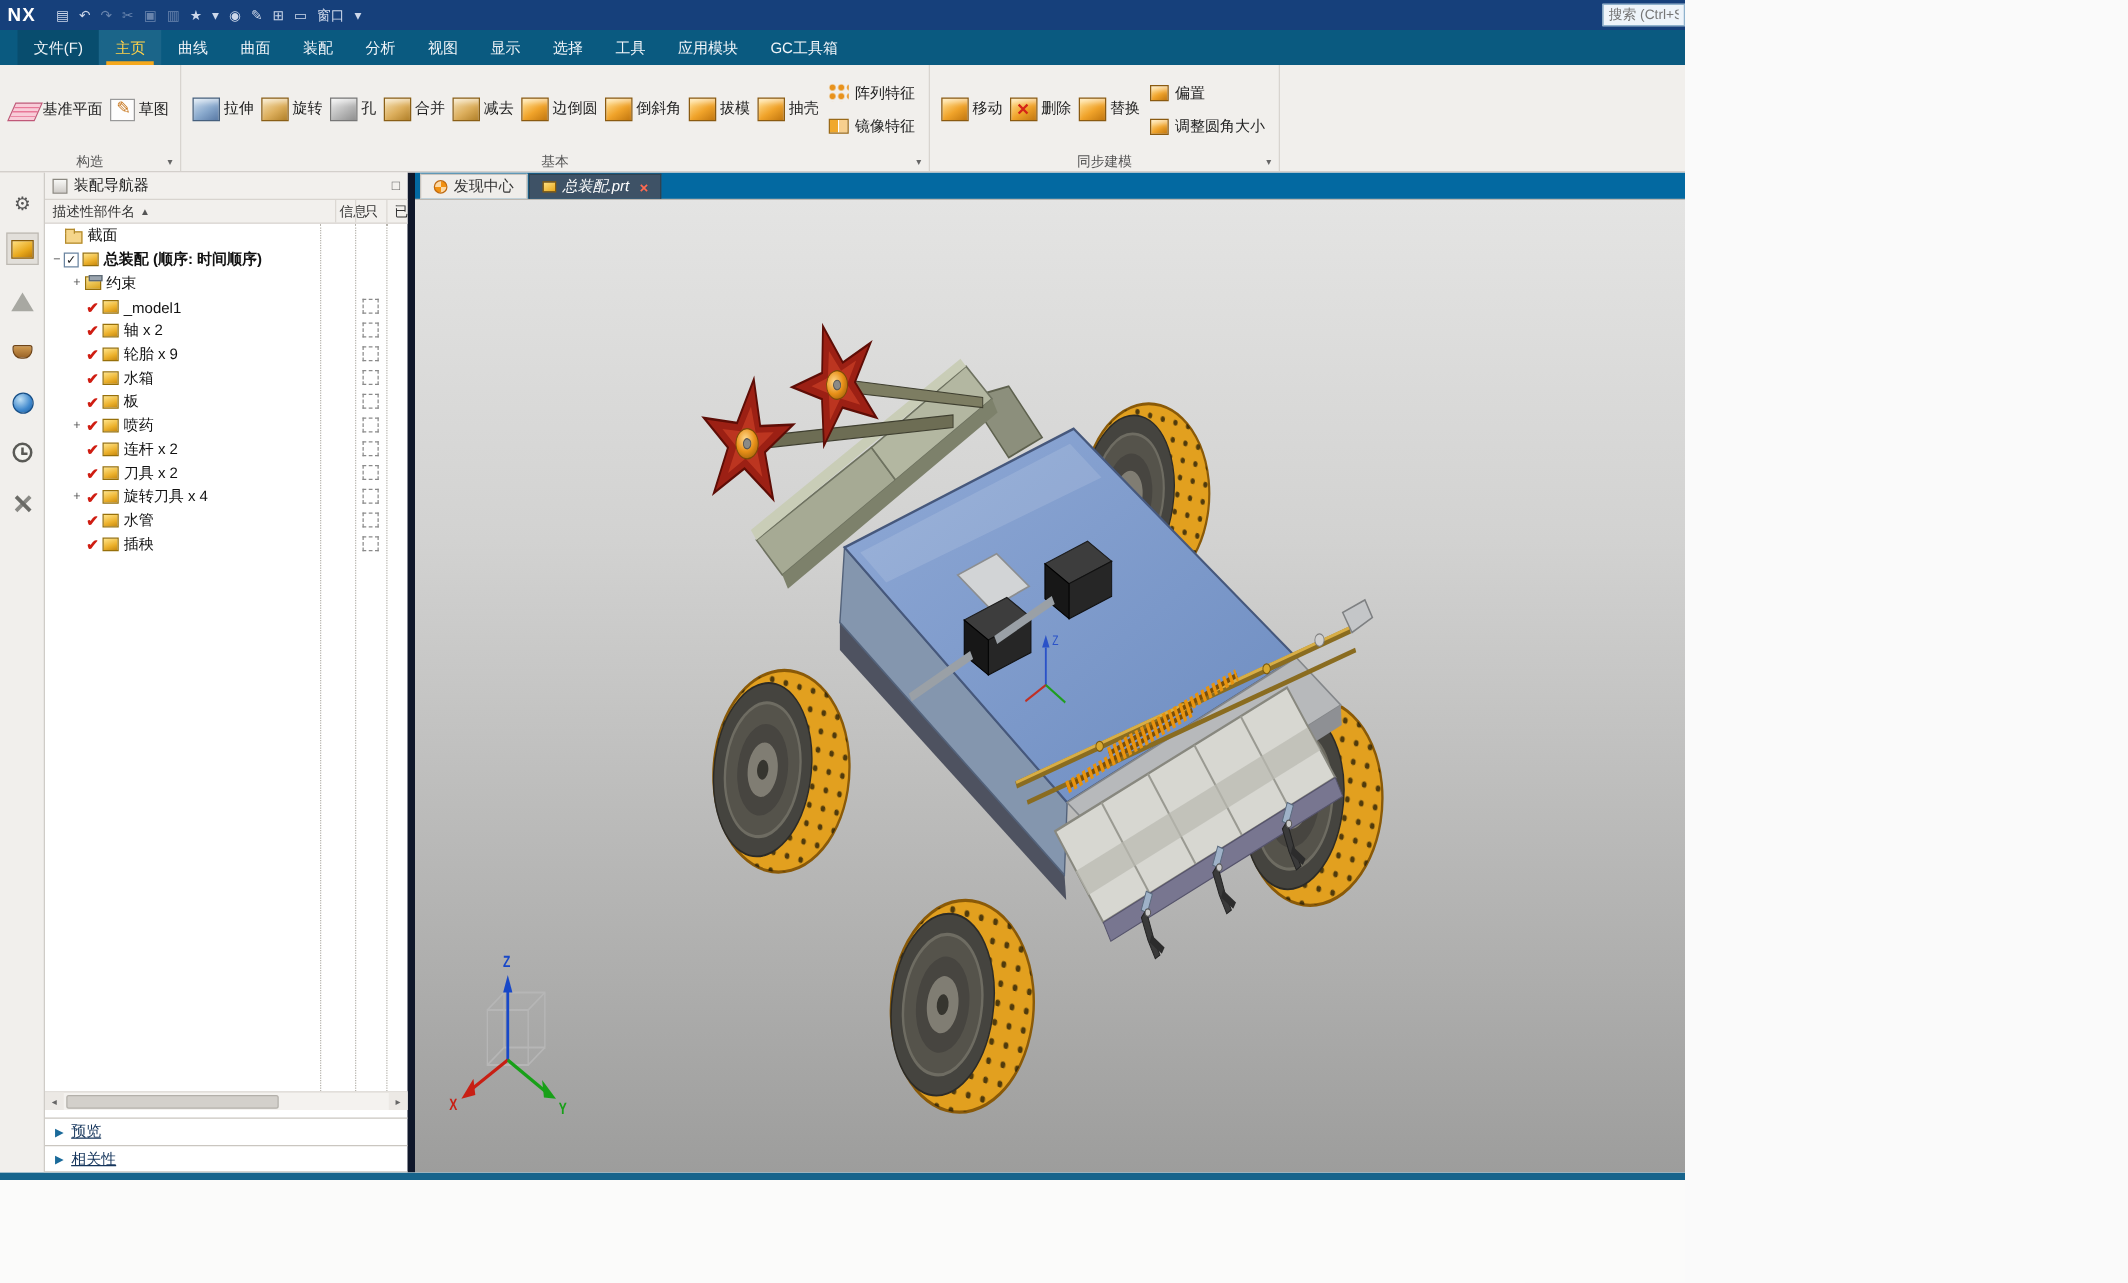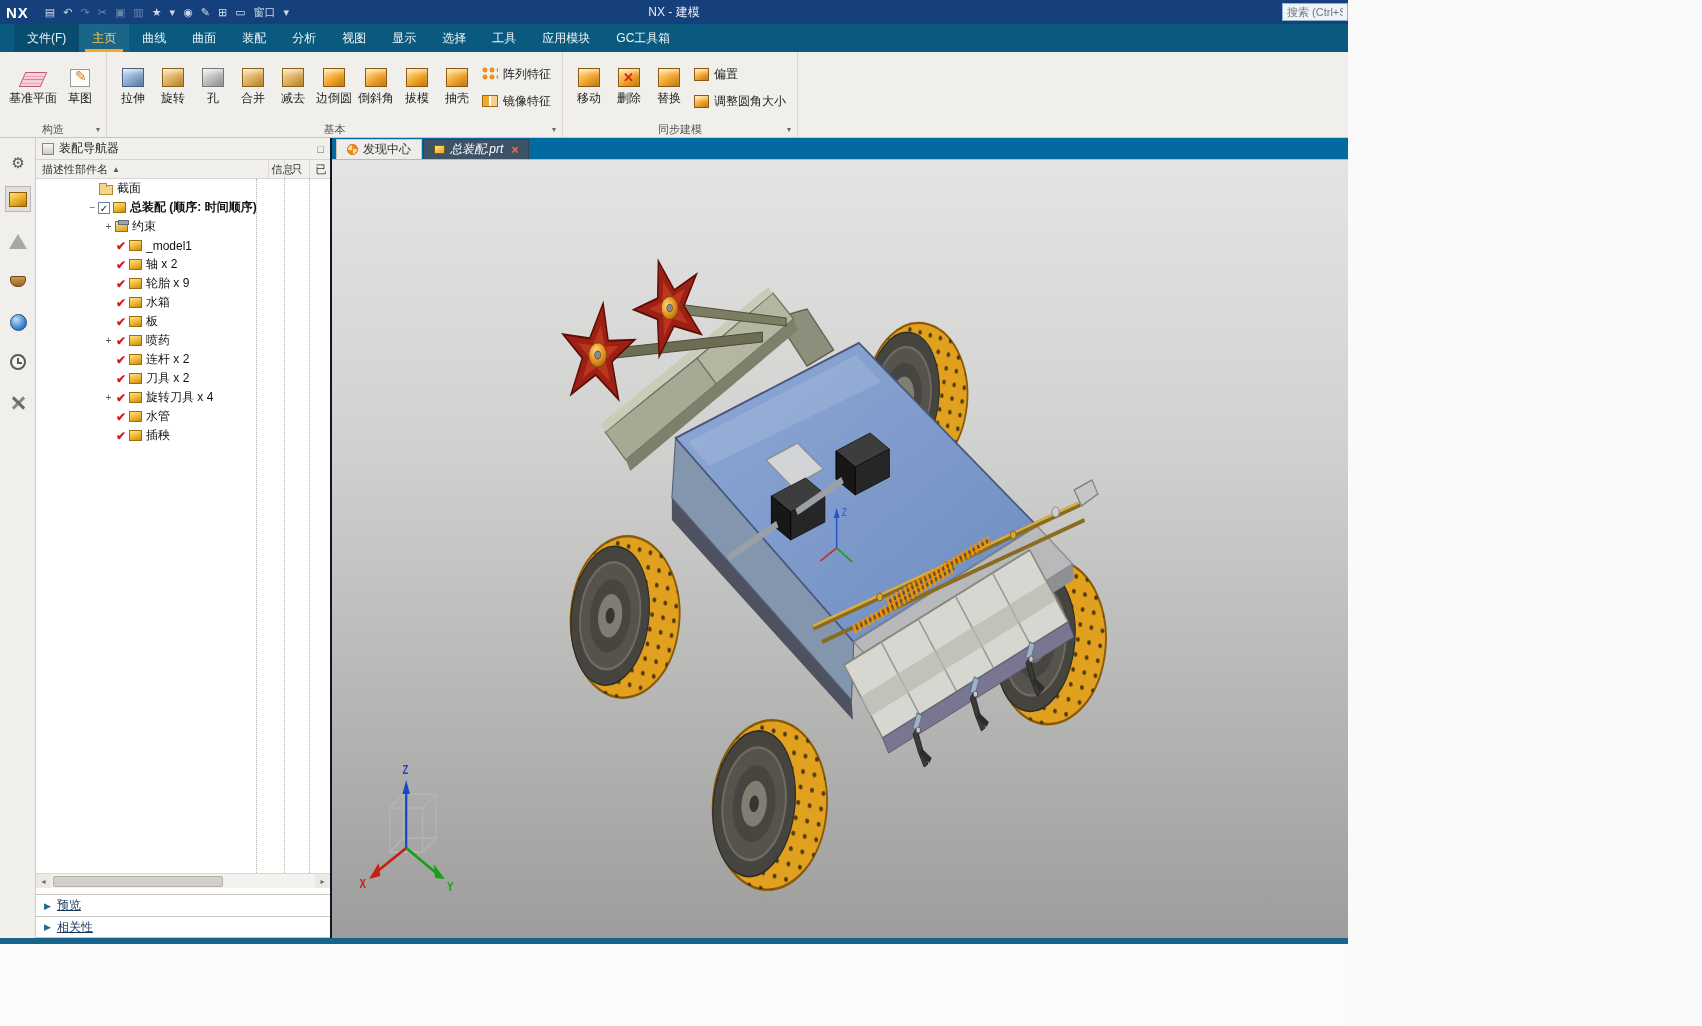--- a/index.html
+++ b/index.html
@@ -19,21 +19,21 @@
   .menubar { height:28px; background:#0a5a80; display:flex; align-items:stretch; padding-left:14px; }
   .mtab { color:#f0f4f8; font-size:12px; padding:0 13px; display:flex; align-items:center; position:relative; cursor:default; }
   .mtab.filetab { background:rgba(0,0,0,.14); }
   .mtab.active { color:#ffd24a; background:rgba(255,255,255,.07); }
   .mtab.active::after { content:""; position:absolute; left:6px; right:6px; bottom:0; height:3px; background:#f5a81c; }
 
   
   .ribbon { background:#f1efec; border-bottom:1px solid #c9c5c0; display:flex; height:86px; }
   .rgroup { display:flex; flex-direction:column; border-right:1px solid #d8d4cf; padding:0 2px; }
   .rbtns { flex:1; display:flex; align-items:center; padding:2px 4px 0; }
-  .rbtn-lg { min-width:40px; display:flex; flex-direction:column; align-items:center; gap:3px; font-size:12px; color:#222; padding:3px 3px; cursor:default; }
+  .rbtn-lg { min-width:40px; display:flex; gap:3px; font-size:12px; color:#222; padding:3px 3px; cursor:default; }
   .smallcol { display:flex; flex-direction:column; justify-content:center; gap:10px; margin:0 5px; }
   .rbtn-sm { display:flex; align-items:center; gap:5px; font-size:12px; color:#222; cursor:default; }
   .rlabel-strip { height:16px; position:relative; font-size:11px; color:#555; display:flex; align-items:center; justify-content:center; }
   .rlabel-strip .caret { position:absolute; right:4px; font-size:8px; color:#666; }
 
   .ricon { display:inline-flex; align-items:center; justify-content:center; position:relative; }
   .icube { width:22px; height:19px; background:linear-gradient(145deg,#ffd884 10%,#f0a32a 55%,#c1760e); border:1px solid #8a5a10; box-shadow:inset 0 5px 4px -2px rgba(255,255,255,.5); }
   .icube.blue { background:linear-gradient(145deg,#cfe0f0,#88a8cc 55%,#5878a4); border-color:#46607e; }
   .icube.gray { background:linear-gradient(145deg,#eeeeee,#b9b9b9 55%,#8e8e8e); border-color:#777; }
   .icube.tan  { background:linear-gradient(145deg,#f5e0b2,#dcae5c 55%,#b07f28); border-color:#8a5f16; }
@@ -58,29 +58,29 @@
   .lb-pot { width:16px; height:11px; background:linear-gradient(#d09a50,#9a6428); border:1px solid #6e4418; border-radius:2px 2px 7px 7px; }
   .lb-globe { width:17px; height:17px; border-radius:50%; background:radial-gradient(circle at 35% 30%,#bfe0f5,#3f88cd 60%,#1c5a98); border:1px solid #164e86; }
   .lb-clock { width:16px; height:16px; border-radius:50%; border:2px solid #5a5a56; position:relative; background:#f4f4f0; }
   .lb-clock::before { content:""; position:absolute; left:5px; top:2px; width:2px; height:5px; background:#5a5a56; }
   .lb-clock::after { content:""; position:absolute; left:5px; top:6px; width:5px; height:2px; background:#5a5a56; }
   .lb-tools { width:16px; height:16px; position:relative; }
   .lb-tools::before { content:""; position:absolute; left:7px; top:0; width:3px; height:16px; background:#8a8a86; transform:rotate(45deg); }
   .lb-tools::after { content:""; position:absolute; left:7px; top:0; width:3px; height:16px; background:#6a6a66; transform:rotate(-45deg); }
 
   
-  .navpanel { width:296px; background:#fff; border-right:2px solid #0f172a; display:flex; flex-direction:column; flex:none; }
+  .navpanel { width:296px; background:#fff; border-right:6px solid #0f172a; display:flex; flex-direction:column; flex:none; }
   .nav-header { height:22px; background:#f2f0ed; border-bottom:1px solid #d8d4cf; display:flex; align-items:center; font-size:12px; color:#222; padding:0 6px; gap:5px; flex:none; }
   .nav-hico { width:12px; height:12px; background:linear-gradient(#f8f8f6,#cfccc8); border:1px solid #8a8780; }
   .nav-header .flo { margin-left:auto; color:#666; font-size:11px; }
   .nav-cols { height:19px; background:#f2f0ed; border-bottom:1px solid #d8d4cf; position:relative; font-size:11px; color:#333; display:flex; align-items:center; padding-left:6px; flex:none; }
   .nav-cols .sort { font-size:8px; color:#555; margin-left:4px; }
   .colcell { position:absolute; top:0; height:100%; display:flex; align-items:center; justify-content:center; border-left:1px solid #dcd8d3; }
   .c1 { left:232px; width:28px; } .c2 { left:248px; width:25px; } .c3 { left:273px; width:23px; }
-  .nav-tree { flex:1; position:relative; overflow:hidden; font-size:12px;padding-left:47px; }
+  .nav-tree { flex:1; position:relative; overflow:hidden; font-size:12px; }
   .vline { position:absolute; top:0; bottom:0; border-left:1px dotted #b8b5ae; }
   .trow { height:19px; display:flex; align-items:center; position:relative; padding-left:4px; white-space:nowrap; cursor:default; }
   .trow.indent1 { padding-left:20px; }
   .exp { width:11px; font-size:10px; color:#555; text-align:center; flex:none; }
   .ckb { width:12px; height:12px; border:1px solid #6a84a0; background:#fff; font-size:10px; line-height:11px; text-align:center; color:#222; flex:none; margin-right:2px; }
   .ckr { color:#cf1d12; font-size:12px; font-weight:bold; width:14px; flex:none; text-align:center; }
   .tico { flex:none; margin:0 1px; position:relative; display:inline-block; }
   .i-part, .i-assembly { width:13px; height:11px; background:linear-gradient(160deg,#ffe488,#ecb12c 60%,#c88a10); border:1px solid #97700a; }
   .i-assembly::before { content:""; position:absolute; right:-3px; top:-3px; width:12px; height:10px; background:#e3bc55; border:1px solid #97700a; z-index:-1; }
   .i-folder { width:14px; height:10px; background:#f5d58a; border:1px solid #b28a2e; margin-top:2px; }
@@ -131,21 +131,20 @@
         <span class="tbicon dim">▥</span>
         <span class="tbicon">★</span>
         <span class="tbicon">▾</span>
         <span class="tbicon">◉</span>
         <span class="tbicon">✎</span>
         <span class="tbicon">⊞</span>
         <span class="tbicon">▭</span>
         <span class="tbicon">窗口</span>
         <span class="tbicon">▾</span>
       </span>
-    <div class="tb-title">NX - 建模</div>
     <input class="tb-search" placeholder="搜索 (Ctrl+Sp" style="">
   </div>
 
   <div class="menubar" id="menubar">
       <div class="mtab filetab">文件(F)</div>
       <div class="mtab active">主页</div>
       <div class="mtab">曲线</div>
       <div class="mtab">曲面</div>
       <div class="mtab">装配</div>
       <div class="mtab">分析</div>

